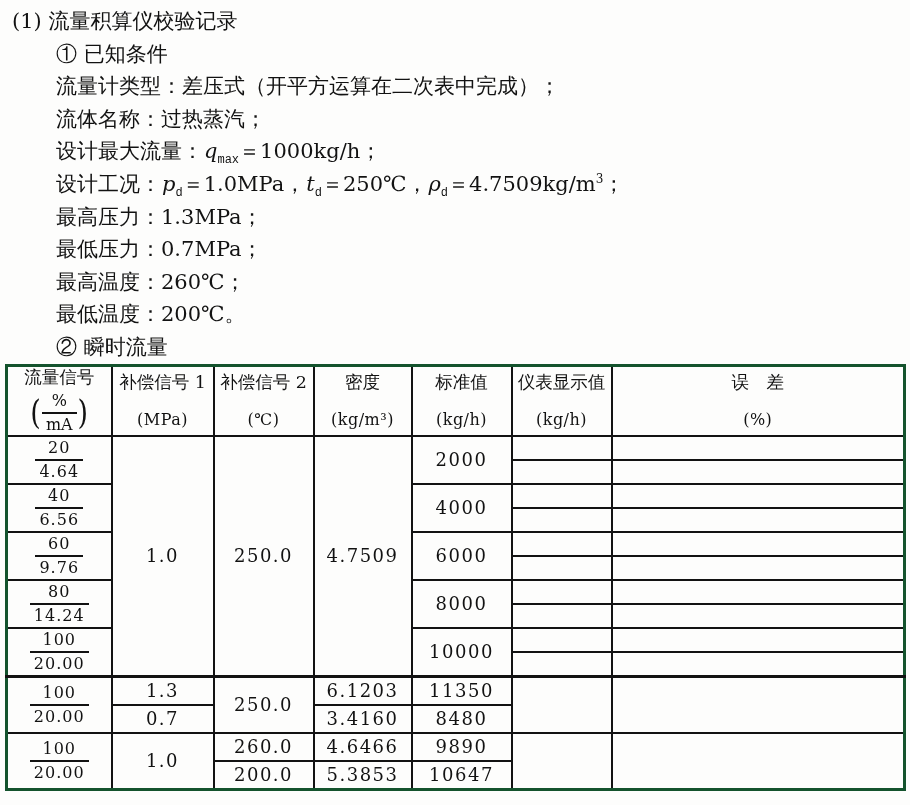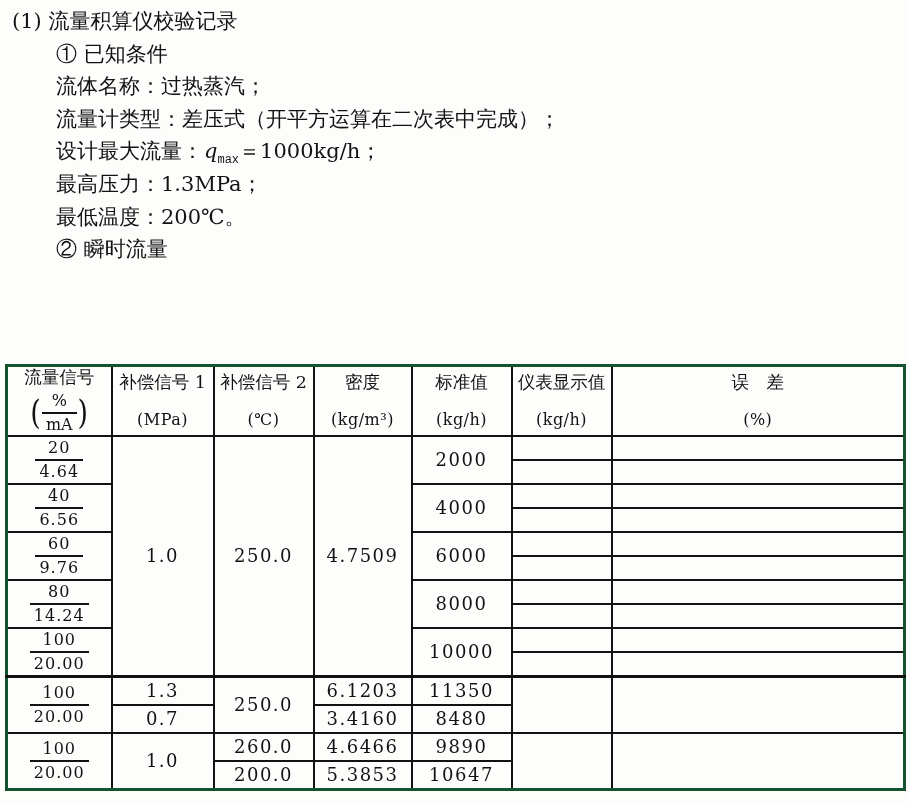--- a/index.html
+++ b/index.html
@@ -42,24 +42,27 @@
   tr.low td{height:26px;}
   tr.sect-start td{border-top-width:3px;}
   .flow .frac{letter-spacing:1px;}
 </style>
 </head>
 <body>
 
 <div class="textblock">
   <div class="line"><span>(1) 流量积算仪校验记录</span></div>
   <div class="line indent"><span>① 已知条件</span></div>
+  <div class="line indent"><span>流量计类型：差压式（开平方运算在二次表中完成）；</span></div>
   <div class="line indent"><span>流体名称：过热蒸汽；</span></div>
-  <div class="line indent"><span>流量计类型：差压式（开平方运算在二次表中完成）；</span></div>
   <div class="line indent"><span>设计最大流量：</span><span class="var">q</span><sub>max</sub><span>＝1000kg/h；</span></div>
+  <div class="line indent"><span>设计工况：</span><span class="var">p</span><sub>d</sub><span>＝1.0MPa，</span><span class="var">t</span><sub>d</sub><span>＝250℃，</span><span class="var">ρ</span><sub>d</sub><span>＝4.7509kg/m</span><sup>3</sup><span>；</span></div>
   <div class="line indent"><span>最高压力：1.3MPa；</span></div>
+  <div class="line indent"><span>最低压力：0.7MPa；</span></div>
+  <div class="line indent"><span>最高温度：260℃；</span></div>
   <div class="line indent"><span>最低温度：200℃。</span></div>
   <div class="line indent"><span>② 瞬时流量</span></div>
 </div>
 
 <div class="table-wrap">
 <table>
   <colgroup>
     <col style="width:105px">
         <col style="width:102px">
         <col style="width:100px">

